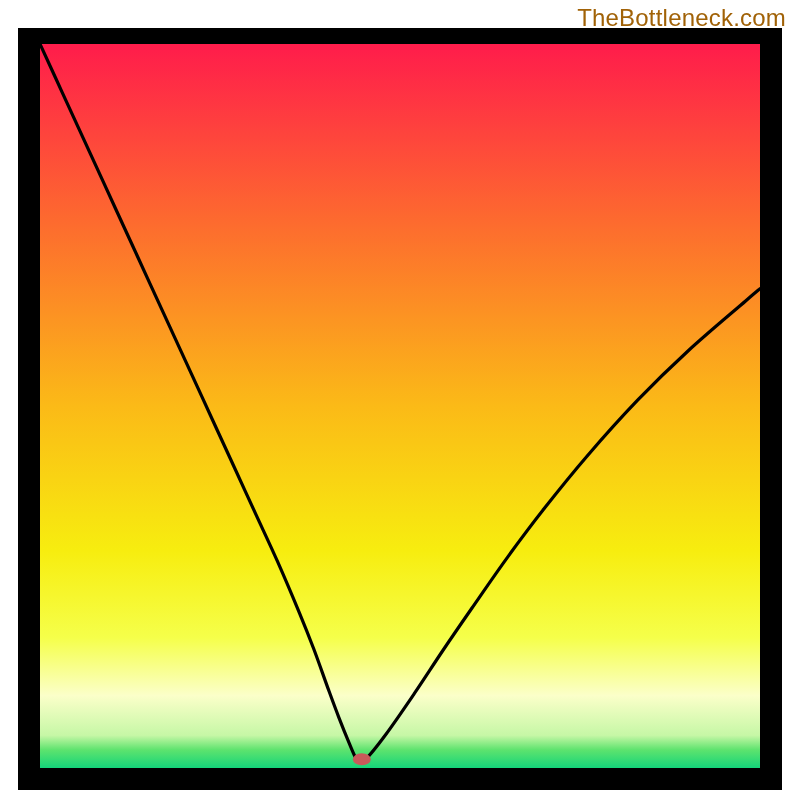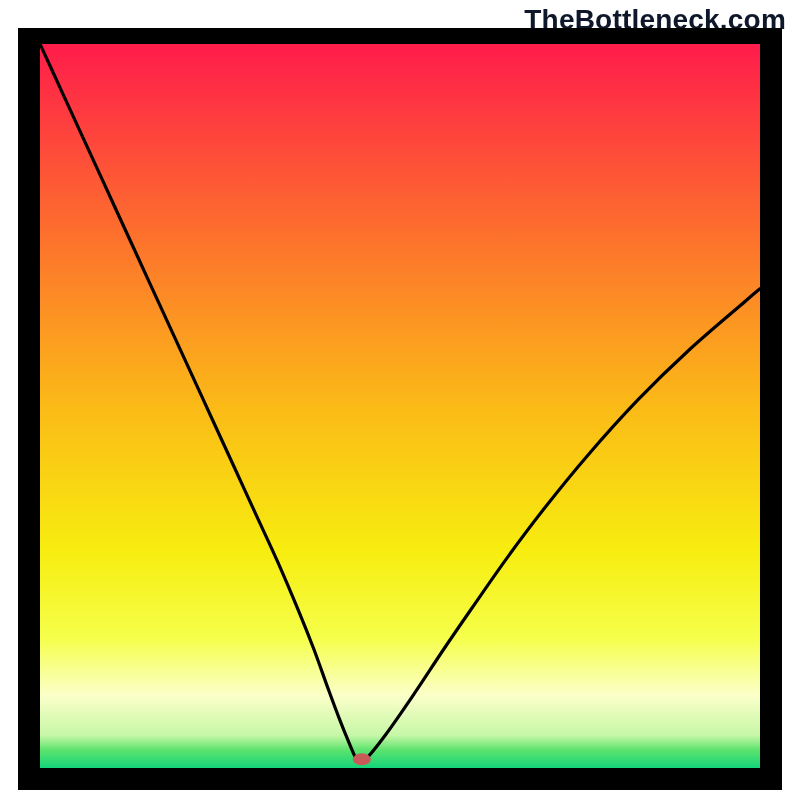--- a/index.html
+++ b/index.html
@@ -1,17 +1,17 @@
 <!DOCTYPE html>
 <html><head>
 <meta charset="utf-8">
 <style>
   body{margin:0;padding:0;background:#fff;font-family:Arial,Helvetica,sans-serif}
   .wrap{width:800px;height:800px;position:relative}
-  .attribution{position:absolute;top:4px;right:14px;color:#0f172a;font-size:28px;font-weight:700;letter-spacing:.2px}
+  .attribution{position:absolute;top:4px;right:14px;color:#a16207;font-size:24px;font-weight:400;letter-spacing:.2px}
   .frame{position:absolute;left:18px;top:28px;width:764px;height:762px;background:#000}
   .plot{position:absolute;left:22px;top:16px;width:720px;height:724px;overflow:hidden}
   svg{display:block}
 </style>
 </head>
 <body>
 
 <div class="wrap">
   <div class="attribution">TheBottleneck.com</div>
   <div class="frame">

